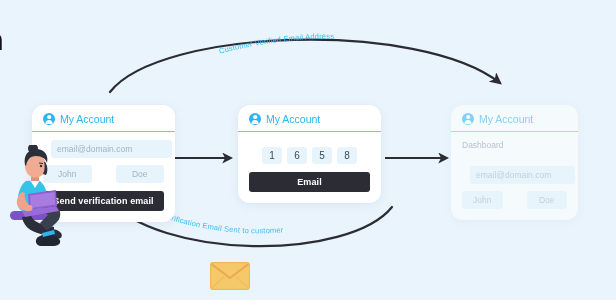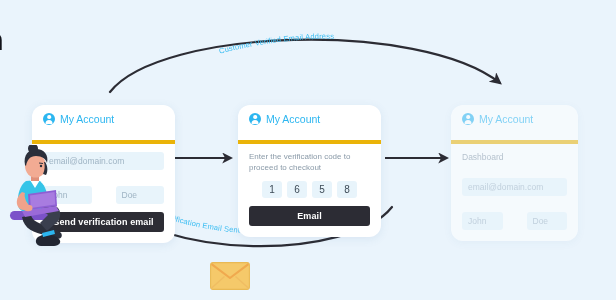--- a/index.html
+++ b/index.html
@@ -47,22 +47,22 @@
     position: absolute;
     background: #ffffff;
     border-radius: 12px;
     box-shadow: 0 2px 10px rgba(60,110,160,0.10);
     box-sizing: border-box;
   }
   .card-head {
     display: flex;
     align-items: center;
     gap: 5px;
-    padding: 8px 11px 15px 11px;
-    border-bottom: 4px solid #eab308;
+    padding: 8px 11px 6px 11px;
+    border-bottom: 1px solid #eab308;
   }
   .user-icon {
     width: 12px; height: 12px;
     border-radius: 50%;
     background: #2cb6f0;
     position: relative;
     flex: 0 0 auto;
   }
   .user-icon::before {
     content: "";
@@ -94,25 +94,26 @@
   .field {
     background: #e8f4fb;
     border-radius: 3px;
     color: #9fb4c4;
     font-size: 8.5px;
     padding: 4px 6px;
     box-sizing: border-box;
     white-space: nowrap;
     overflow: hidden;
   }
-  .field-full { width: 100%; }
+  .field-full { width: 100%; margin-left: 8px; }
   .field-row {
     display: flex;
     gap: 24px;
-    margin-top: 16px;
+    margin-top: 7px;
+    text-align: center;
   }
   .field-row .field { flex: 1 1 0; }
   .dark-btn {
     margin-top: 8px;
     background: #2c2c34;
     color: #ffffff;
     border-radius: 3px;
     font-size: 9px;
     font-weight: 700;
     text-align: center;
@@ -223,21 +224,20 @@
       <div class="dark-btn">Send verification email</div>
     </div>
   </div>
 
   <div class="card" id="card-verify" style="left:238px; top:105px; width:143px;">
     <div class="card-head">
       <span class="user-icon"></span>
       <span class="card-title">My Account</span>
     </div>
     <div class="card-body">
-      <div class="instruct">Enter the verification code to proceed to checkout</div>
       <div class="code-row">
         <div class="code-box">1</div>
         <div class="code-box">6</div>
         <div class="code-box">5</div>
         <div class="code-box">8</div>
       </div>
       <div class="dark-btn">Email</div>
     </div>
   </div>
 

